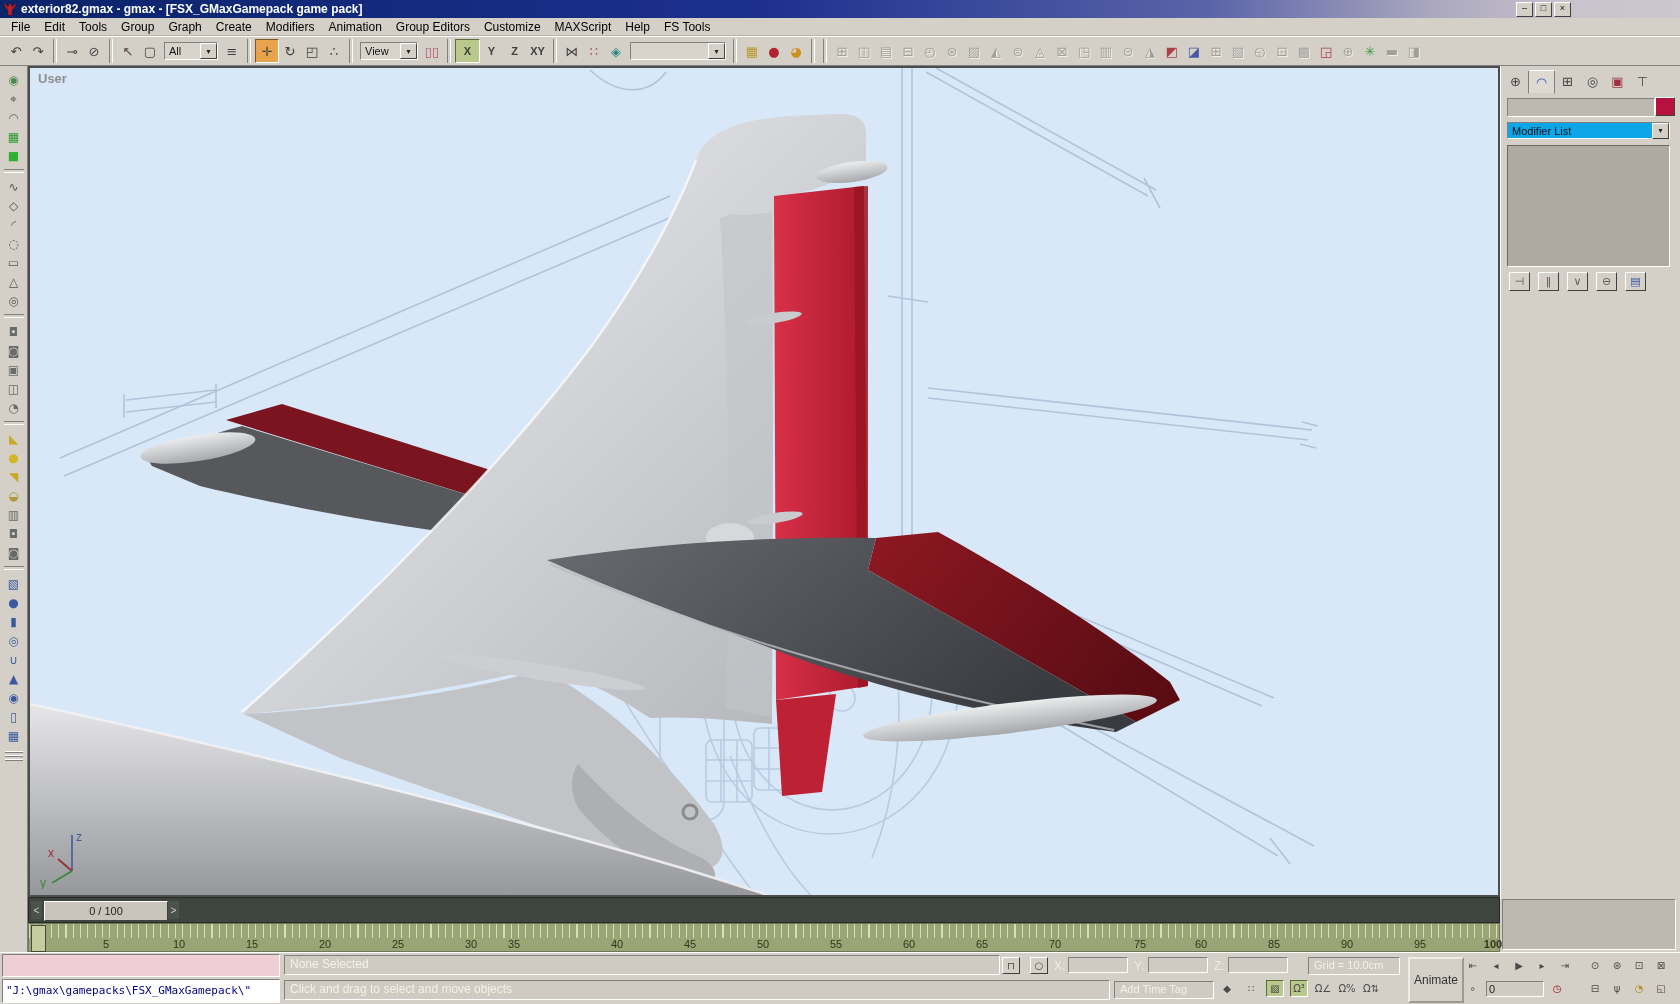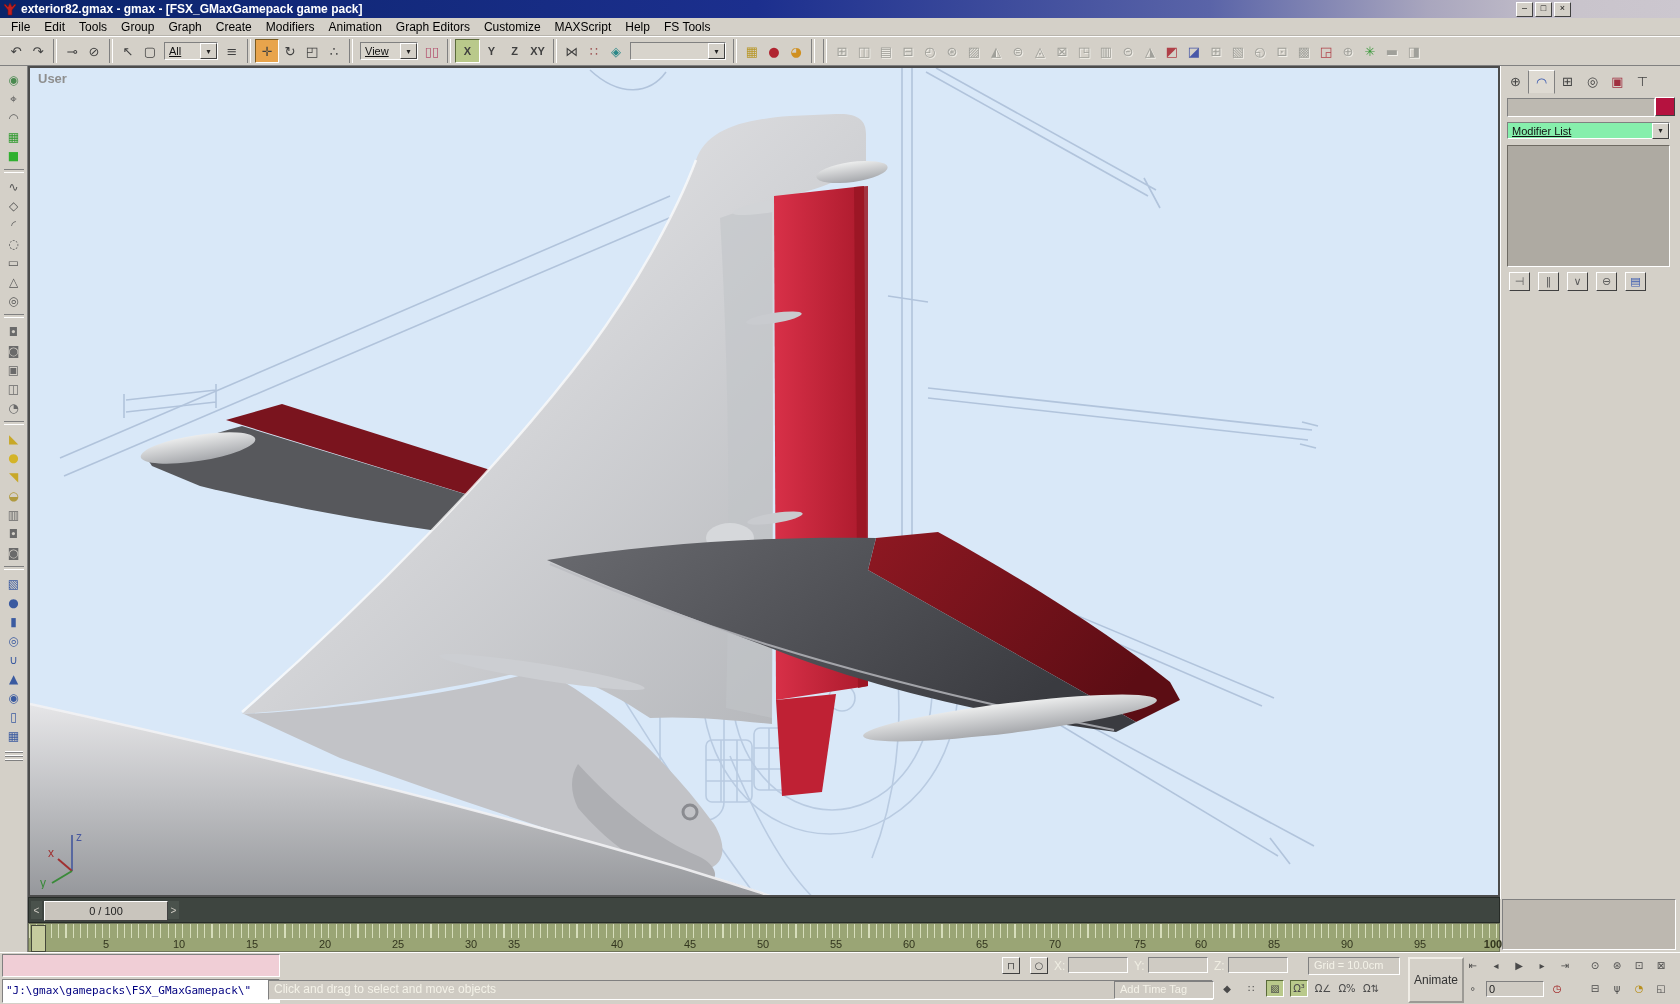--- a/index.html
+++ b/index.html
@@ -24,21 +24,21 @@
   .tbtn{display:inline-flex;align-items:center;justify-content:center;width:22px;height:22px;
     font-family:"DejaVu Sans",sans-serif;font-size:13px;color:#404040;flex:0 0 auto;}
   .txtbtn{font-family:"Liberation Sans",sans-serif;font-weight:bold;font-size:11px;width:23px;}
   .act-orange{background:#e8a44c;border:1px solid;border-color:#7a5a20 #fff #fff #7a5a20;}
   .act-olive{background:#b9c98b;border:1px solid;border-color:#5a6a3a #fff #fff #5a6a3a;}
   .dim{color:#a0a09a;text-shadow:1px 1px 0 #f2f0ea;}
   .tsep{width:2px;height:24px;border-left:1px solid #808080;border-right:1px solid #fff;margin:0 4px;flex:0 0 auto;}
   .combo{display:inline-flex;align-items:center;height:18px;border:1px solid;
     border-color:#808080 #fff #fff #808080;background:#d8d4cc;margin:0 3px;padding-left:4px;
     font-size:11px;color:#111;box-sizing:border-box;flex:0 0 auto;}
-  .combo-text{flex:1 1 auto;white-space:nowrap;overflow:hidden;text-decoration:underline;}
+  .combo-text{flex:1 1 auto;white-space:nowrap;overflow:hidden;}
   .combo-arrow{width:15px;height:14px;margin-left:2px;border:1px solid;border-color:#fff #404040 #404040 #fff;
     background:#d4d0c8;font-size:8px;display:flex;align-items:center;justify-content:center;color:#222;flex:0 0 auto;}
   
   .leftbar{position:absolute;left:0;top:66px;width:28px;height:886px;background:#d4d0c8;
     border-right:1px solid #808080;display:flex;flex-direction:column;align-items:center;padding-top:4px;box-sizing:border-box;}
   .lbtn{display:flex;align-items:center;justify-content:center;width:22px;height:19px;
     font-family:"DejaVu Sans",sans-serif;font-size:12px;color:#555;flex:0 0 auto;}
   .lsep{width:20px;height:2px;border-top:1px solid #808080;border-bottom:1px solid #fff;margin:4px 0;flex:0 0 auto;}
   .lhandle{width:18px;height:12px;margin-top:6px;flex:0 0 auto;
     background:repeating-linear-gradient(to bottom,#fff 0 1px,#808080 1px 2px,#d4d0c8 2px 4px);}
@@ -53,21 +53,21 @@
     border-left:1px solid #fff;box-sizing:border-box;padding-top:4px;}
   .ptabs{display:flex;padding-left:2px;}
   .ptab{width:25px;height:22px;display:flex;align-items:center;justify-content:center;
     font-family:"DejaVu Sans",sans-serif;font-size:13px;color:#444;}
   .ptab.active{background:#dedad2;border:1px solid;border-color:#fff #808080 #d4d0c8 #808080;}
   .namefield{position:absolute;left:6px;top:32px;width:142px;height:15px;background:#bdb9b1;
     border:1px solid;border-color:#808080 #fff #fff #808080;}
   .swatch{position:absolute;left:154px;top:31px;width:18px;height:17px;
     border:1px solid;border-color:#fff #404040 #404040 #fff;}
   .modcombo{position:absolute;left:6px;top:56px;width:163px;height:17px;display:flex;align-items:center;
-    border:1px solid;border-color:#808080 #fff #fff #808080;background:#86efac;font-size:11px;color:#111;
+    border:1px solid;border-color:#808080 #fff #fff #808080;background:#0ea5e9;font-size:11px;color:#111;
     padding-left:4px;box-sizing:border-box;}
   .stackbox{position:absolute;left:6px;top:79px;width:163px;height:122px;background:#aeaaa2;
     border:1px solid;border-color:#6e6a62 #fff #fff #6e6a62;box-sizing:border-box;}
   .stackbtns{position:absolute;left:8px;top:206px;width:164px;display:flex;gap:8px;}
   .sbtn{width:19px;height:17px;display:flex;align-items:center;justify-content:center;
     font-family:"DejaVu Sans",sans-serif;font-size:11px;color:#5a5a5a;flex:0 0 auto;}
   .raised{border:1px solid;border-color:#fff #404040 #404040 #fff;background:#d4d0c8;}
   
   .timeslider{position:absolute;left:28px;top:897px;width:1472px;height:26px;background:#3e4540;
     border:1px solid #262b27;box-sizing:border-box;}
@@ -123,21 +123,21 @@
 
   <div class="menubar">
       <span class="menu-item">File</span>
       <span class="menu-item">Edit</span>
       <span class="menu-item">Tools</span>
       <span class="menu-item">Group</span>
       <span class="menu-item">Graph</span>
       <span class="menu-item">Create</span>
       <span class="menu-item">Modifiers</span>
       <span class="menu-item">Animation</span>
-      <span class="menu-item">Graph Editors</span>
+      <span class="menu-item">Group Editors</span>
       <span class="menu-item">Customize</span>
       <span class="menu-item">MAXScript</span>
       <span class="menu-item">Help</span>
       <span class="menu-item">FS Tools</span>
     </div>
 
   <div class="toolbar">
       <span class="tbtn">↶</span>
       <span class="tbtn">↷</span>
       <span class="tsep"></span>
@@ -414,21 +414,22 @@
       <span class="tick-label" style="left: 1245px;">85</span>
       <span class="tick-label" style="left: 1318px;">90</span>
       <span class="tick-label" style="left: 1391px;">95</span>
       <span class="tick-label" style="left: 1464px; font-weight: bold;">100</span>
     </div>
   <div class="rb-box"></div>
 
   <div class="statusbar">
     <div class="pinkfield"></div>
     <div class="whitefield">"J:\gmax\gamepacks\FSX_GMaxGamepack\"</div>
-    <div class="sfield" style="left:268px;top:27px;width:945px;height:20px">Click and drag to select and move objects</div>
+    <div class="sfield" style="left:284px;top:2px;width:716px;height:20px">None Selected</div>
+    <div class="sfield" style="left:284px;top:27px;width:826px;height:20px">Click and drag to select and move objects</div>
 
     <span class="minibtn raised" style="position:absolute;left:1002px;top:4px" id="lockbtn">⊓</span>
     <span class="minibtn raised" style="position:absolute;left:1030px;top:4px" id="modebtn">○</span>
 
     <span class="slabel" style="left:1054px;top:6px">X:</span>
     <input class="coordfield" style="left: 1068px;" value="">
     <span class="slabel" style="left:1134px;top:6px">Y:</span>
     <input class="coordfield" style="left: 1148px;" value="">
     <span class="slabel" style="left:1214px;top:6px">Z:</span>
     <input class="coordfield" style="left: 1228px;" value="">

